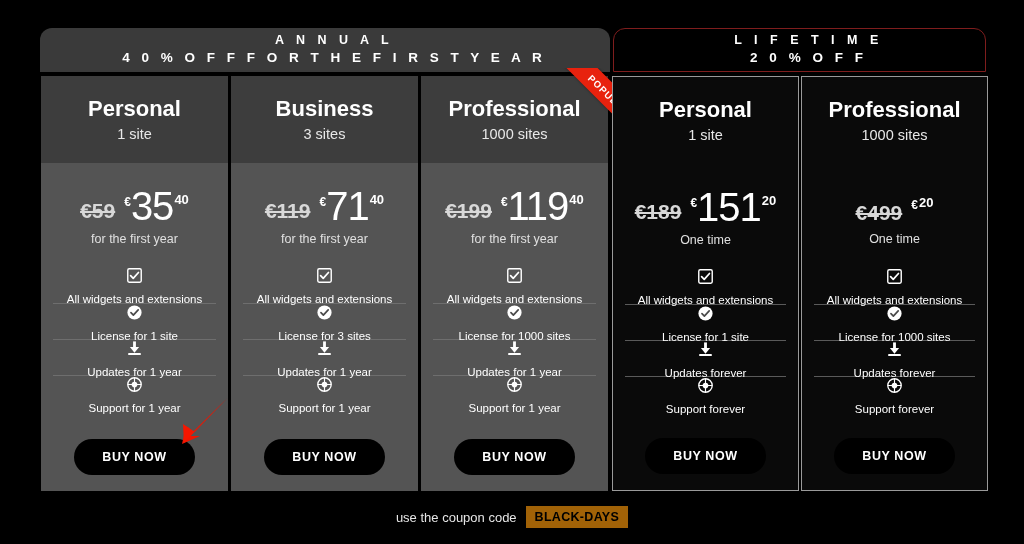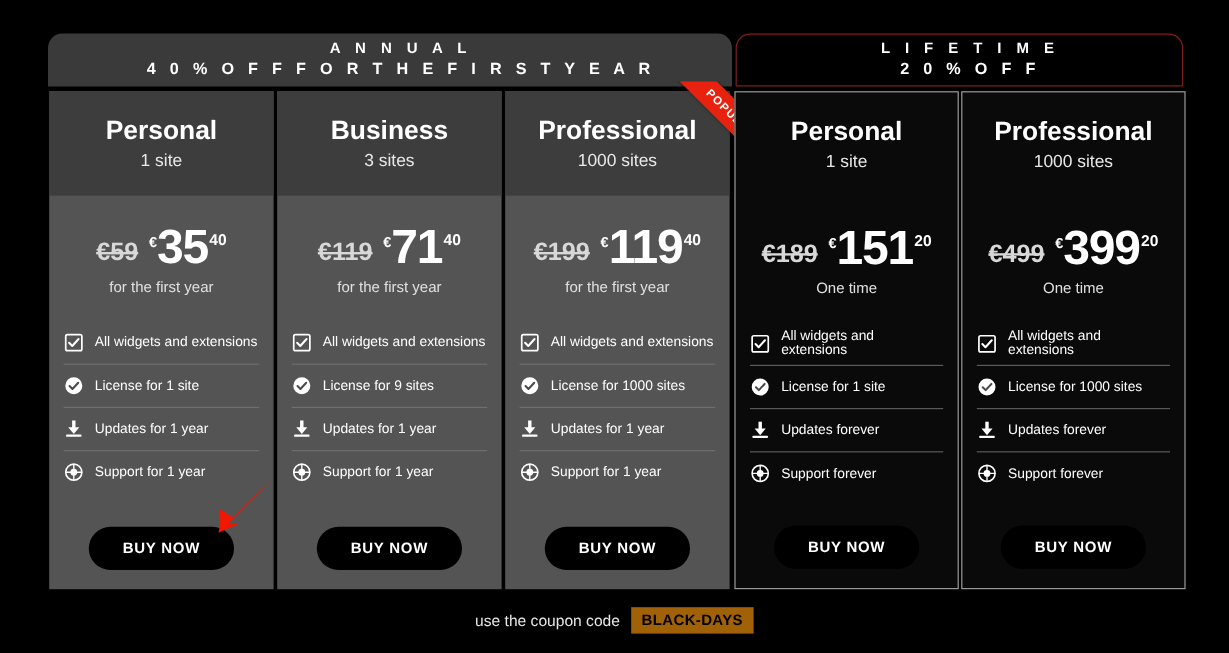--- a/index.html
+++ b/index.html
@@ -75,29 +75,29 @@
     padding-top: 4px;
   }
   .price-row { display: flex; align-items: flex-start; justify-content: center; white-space: nowrap; }
   .old-price {
     font-size: 21px; font-weight: 700; color: #d8d8d8;
     text-decoration: line-through; text-decoration-thickness: 2px;
     align-self: center; margin-top: 10px;
   }
   .new-price { display: flex; align-items: flex-start; margin-left: 9px; }
   .cur { font-size: 12px; font-weight: 700; color: #fff; margin-top: 7px; }
-  .amount { font-size: 40px; font-weight: 700; color: #fff; line-height: .92; letter-spacing: -1px; }
+  .amount { font-size: 40px; font-weight: 400; color: #fff; line-height: .92; letter-spacing: -1px; }
   .dec { font-size: 13px; font-weight: 700; color: #fff; margin-top: 4px; margin-left: 1px; }
   .price-note { font-size: 12.5px; color: #e0e0e0; margin-top: 7px; }
 
   
   .features { padding: 0 12px; flex: 1 1 auto; }
   .feature {
     display: flex; align-items: center; gap: 9px;
-    height: 36px; color: #fff; font-size: 11.5px;
+    height: 36px; color: #fff; font-size: 11.5px; flex-direction: column;
   }
   .annual .feature + .feature { border-top: 1px solid #6e6e6e; }
   .lifetime .feature + .feature { border-top: 1px solid #5a5a5a; }
   .annual .features .feature:first-child { border-top: none; }
   .ficon { width: 17px; height: 17px; flex: 0 0 17px; display: block; }
 
   
   .buy-wrap { display: flex; justify-content: center; padding: 12px 0 16px; }
   .buy-btn {
     background: #000000; color: #fff; border: none;
@@ -222,21 +222,21 @@
             </span>
             <span>All widgets and extensions</span>
           </div>
           <div class="feature">
             <span>
               <svg class="ficon" viewBox="0 0 24 24">
                 <circle cx="12" cy="12" r="10" fill="#fff"></circle>
                 <path d="M7 12.3 L10.4 15.7 L17.2 8.4" stroke="#4a4a4a" stroke-width="2.4" fill="none" stroke-linecap="round" stroke-linejoin="round"></path>
               </svg>
             </span>
-            <span>License for 9 sites</span>
+            <span>License for 3 sites</span>
           </div>
           <div class="feature">
             <span>
               <svg class="ficon" viewBox="0 0 24 24" fill="#fff">
                 <rect x="10" y="2" width="4" height="9"></rect>
                 <polygon points="5.5,10 18.5,10 12,18"></polygon>
                 <rect x="3" y="18.5" width="18" height="2.6" rx="0.6"></rect>
               </svg>
             </span>
             <span>Updates for 1 year</span>
@@ -382,21 +382,20 @@
       <div class="card lifetime c5">
         <div class="card-head">
           <div class="plan-name">Professional</div>
           <div class="plan-sites">1000 sites</div>
         </div>
         <div class="price-block">
           <div class="price-row">
             <span class="old-price">€499</span>
             <span class="new-price">
               <span class="cur">€</span>
-              <span class="amount">399</span>
               <span class="dec">20</span>
             </span>
           </div>
           <div class="price-note">One time</div>
         </div>
         <div class="features">
           <div class="feature">
             <span>
               <svg class="ficon" viewBox="0 0 24 24" fill="none" stroke="#fff" stroke-width="2">
                 <rect x="2.5" y="2.5" width="19" height="19" rx="2"></rect>

